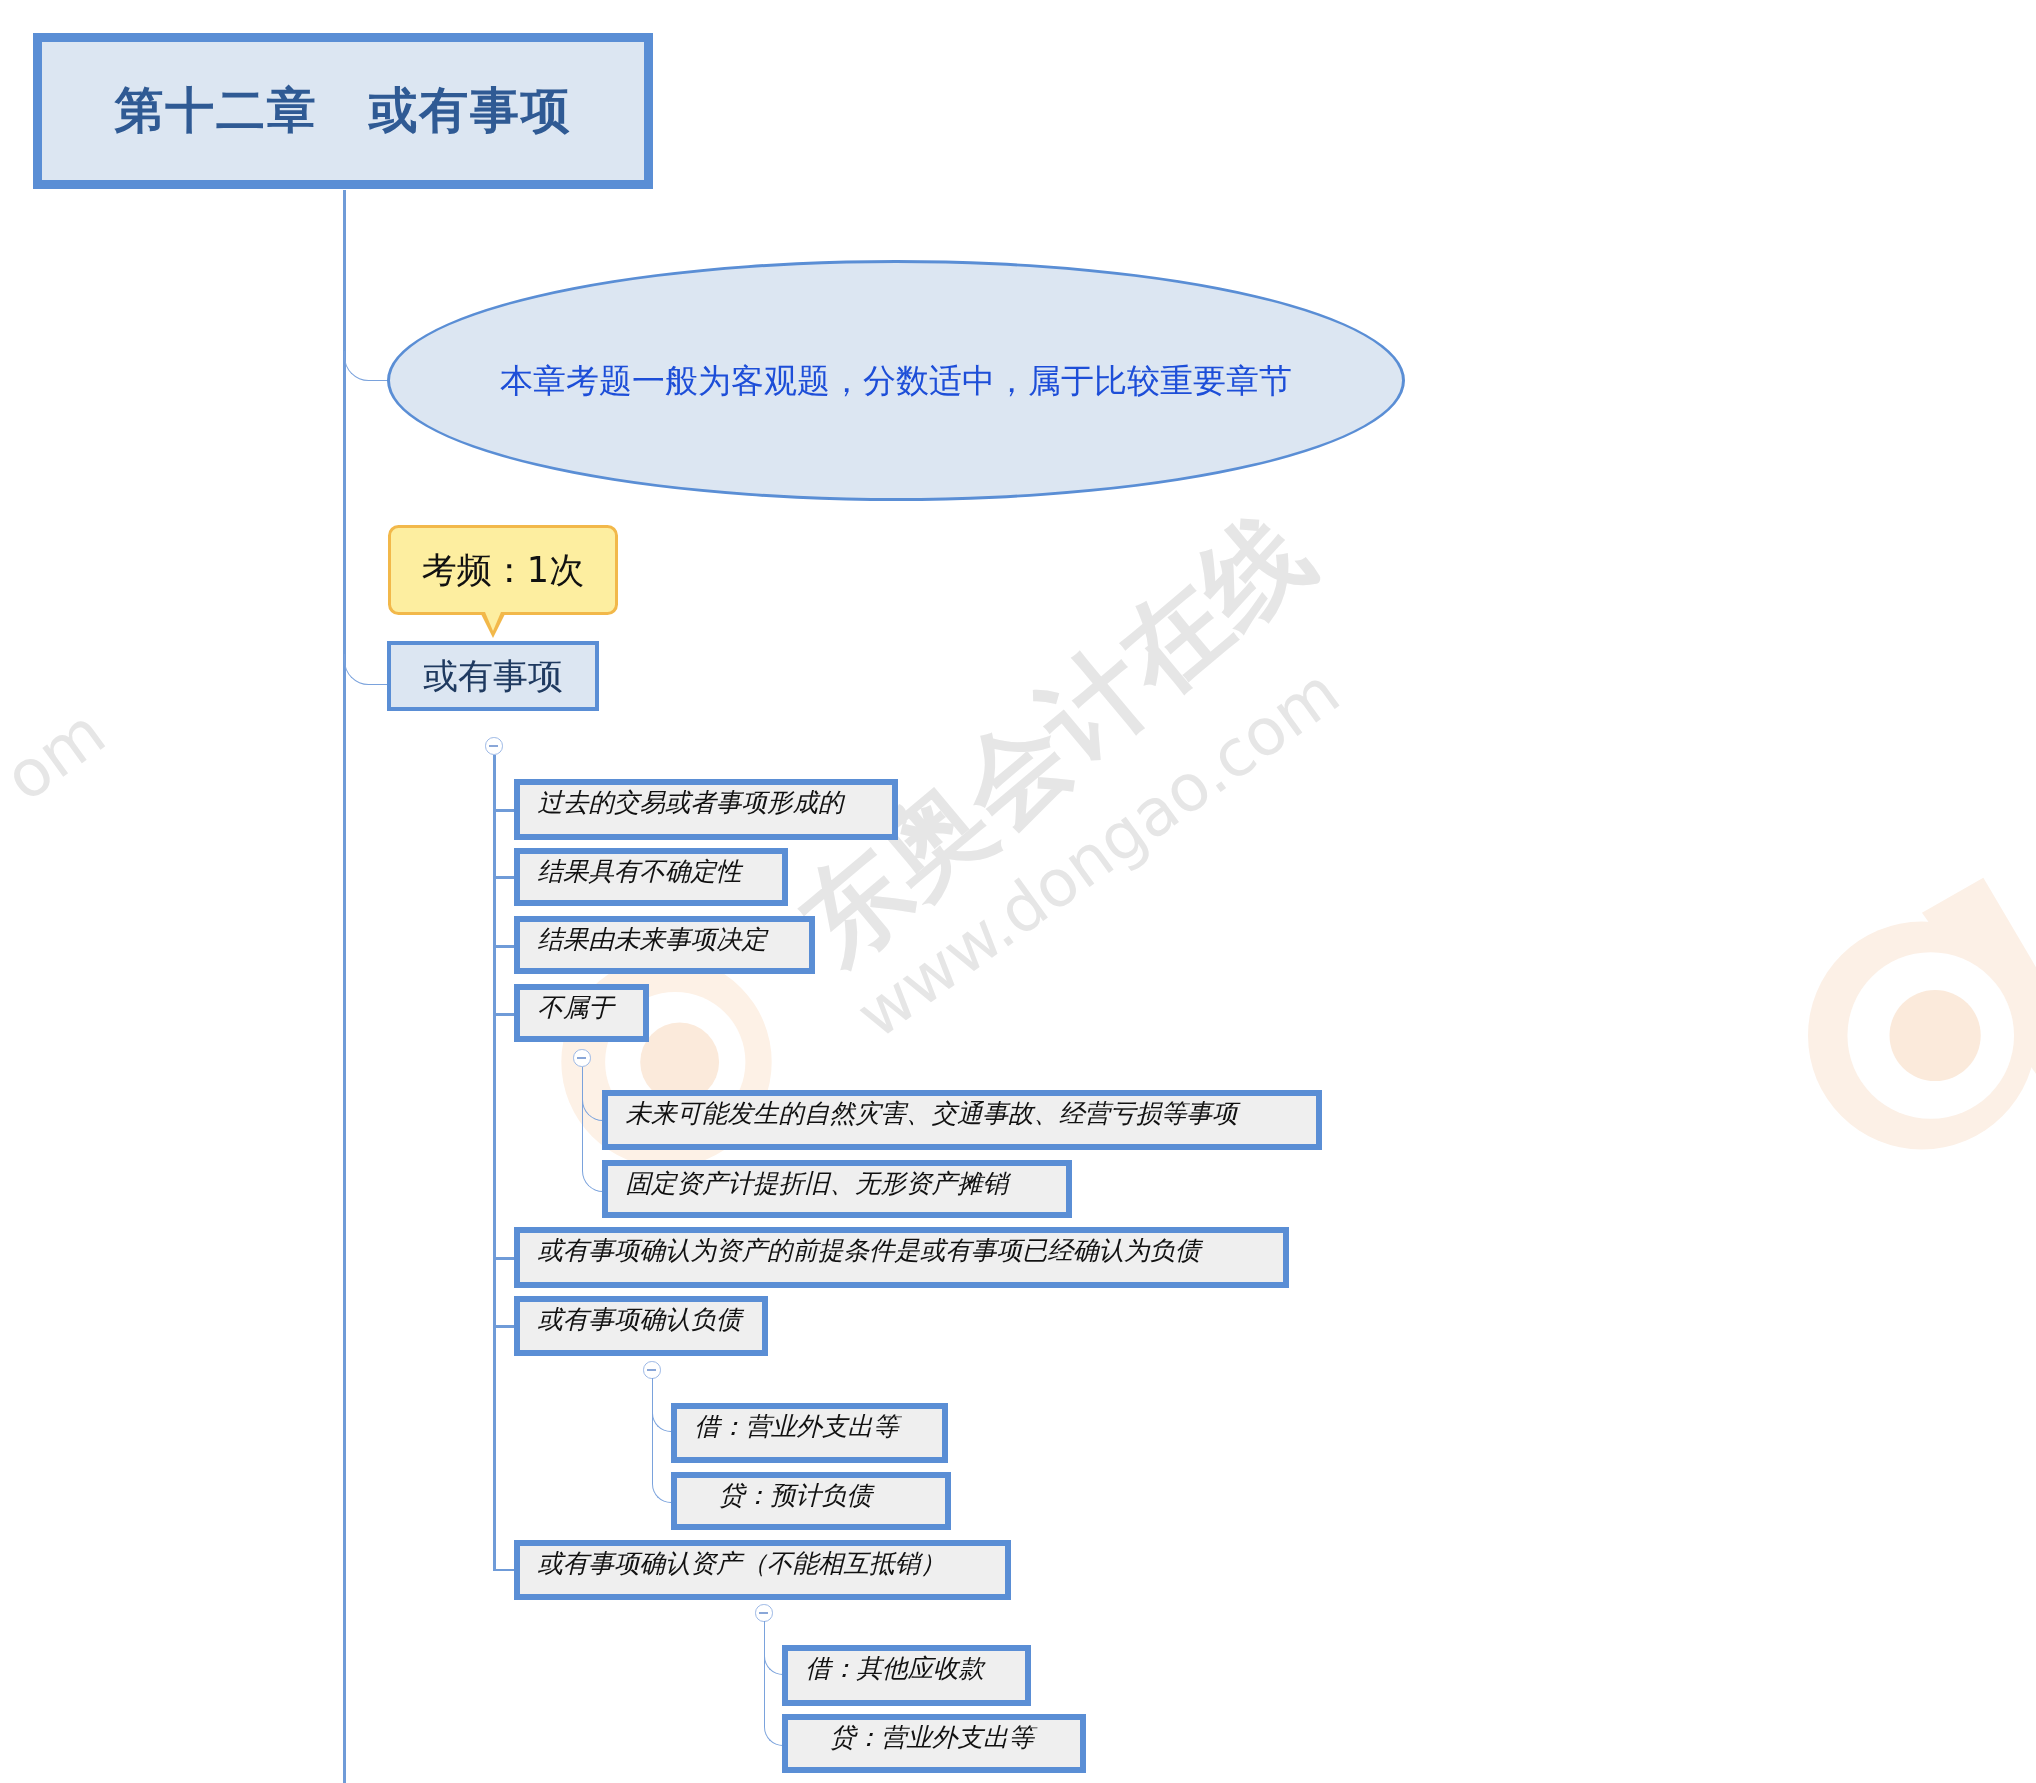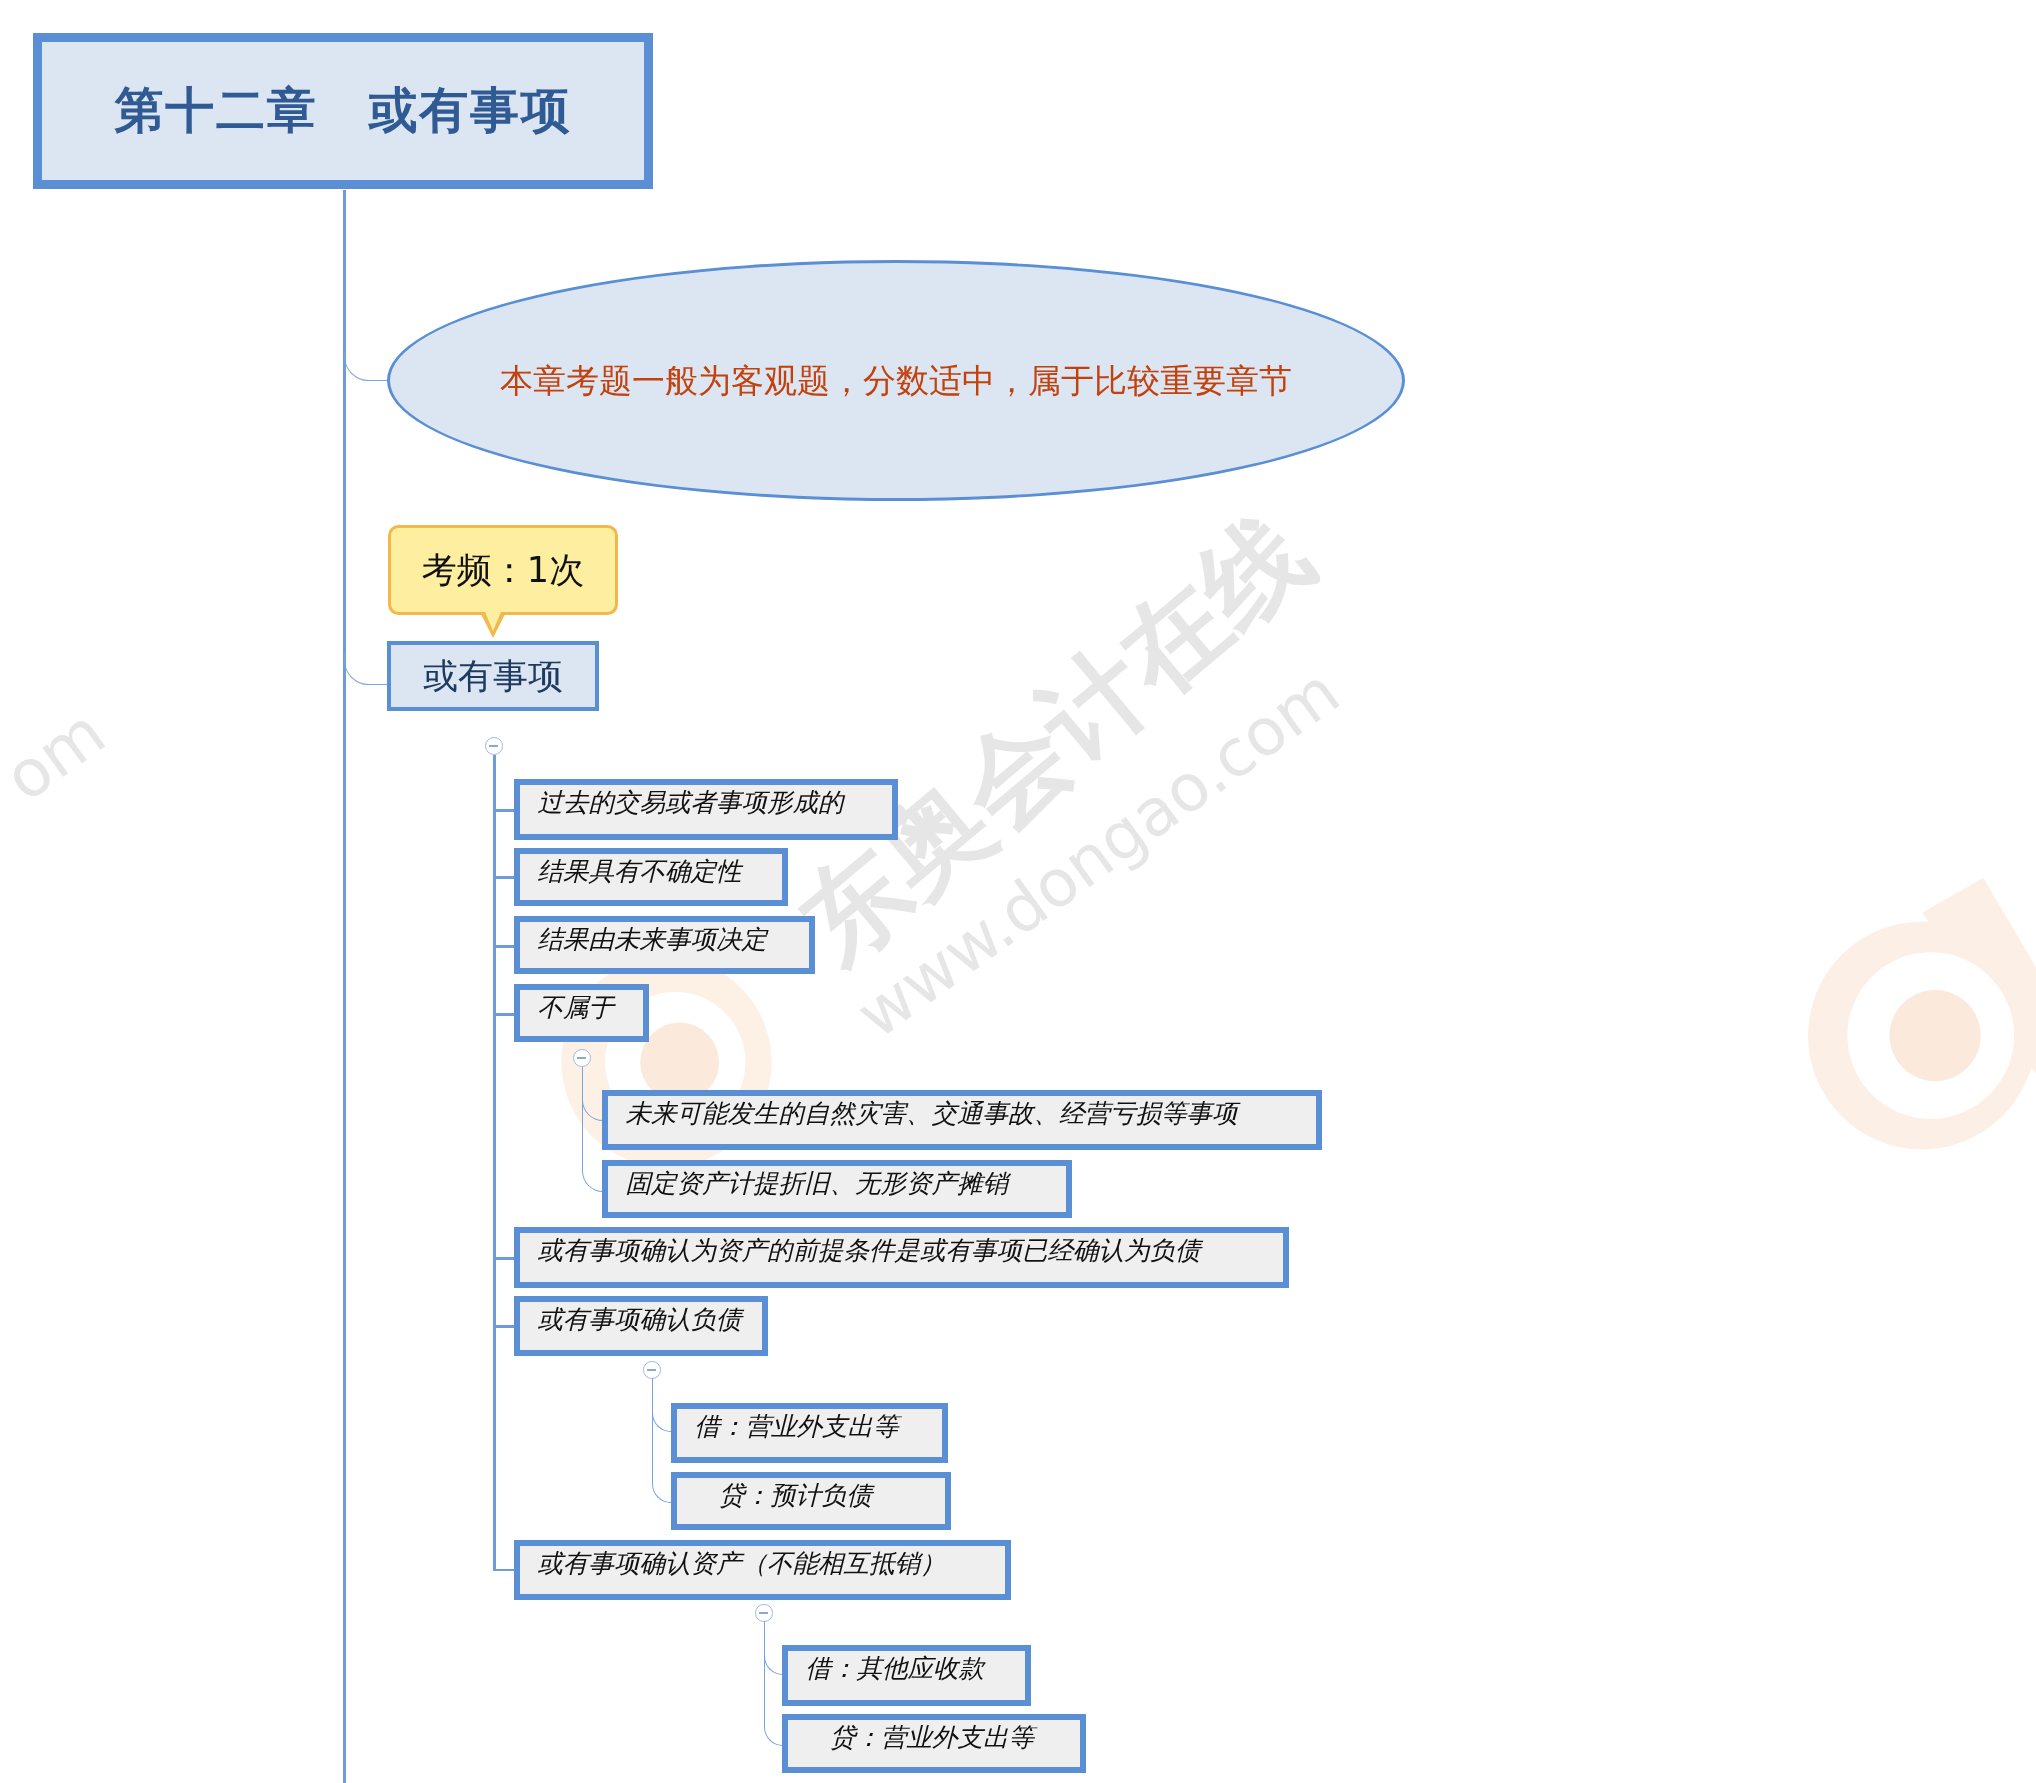--- a/index.html
+++ b/index.html
@@ -14,21 +14,21 @@
     transform-origin:left top; pointer-events:none;
   }
   .title-box {
     background:#dce6f2; border:9.7px solid #5a8ed5;
     display:flex; align-items:center; justify-content:center;
     color:#2f5a94; font-weight:bold; font-size:49px; letter-spacing:1.8px;
   }
   .ellipse {
     background:#dce6f2; border:3.5px solid #5a8ed5; border-radius:50%;
     display:flex; flex-direction:column; align-items:center; justify-content:center;
-    color:#c2410c; font-size:33px; line-height:49px;
+    color:#1d4ed8; font-size:33px; line-height:49px;
   }
   .callout {
     background:#fdeea0; border:3.5px solid #f2b84a; border-radius:10.5px;
     display:flex; align-items:center; justify-content:center;
     font-size:35px; color:#111;
   }
   .callout-tail {
     position:absolute; width:0; height:0;
     border-left:12.3px solid transparent; border-right:12.3px solid transparent;
     border-top:24.6px solid #f2b84a;

